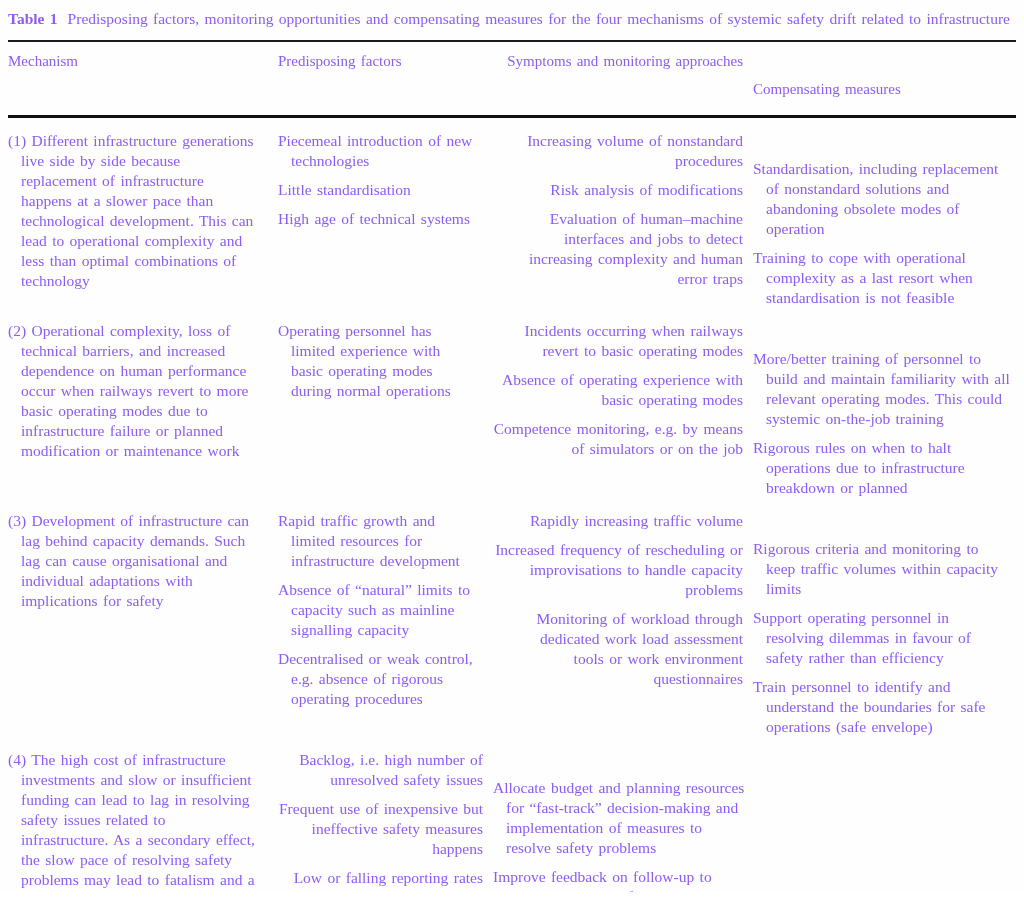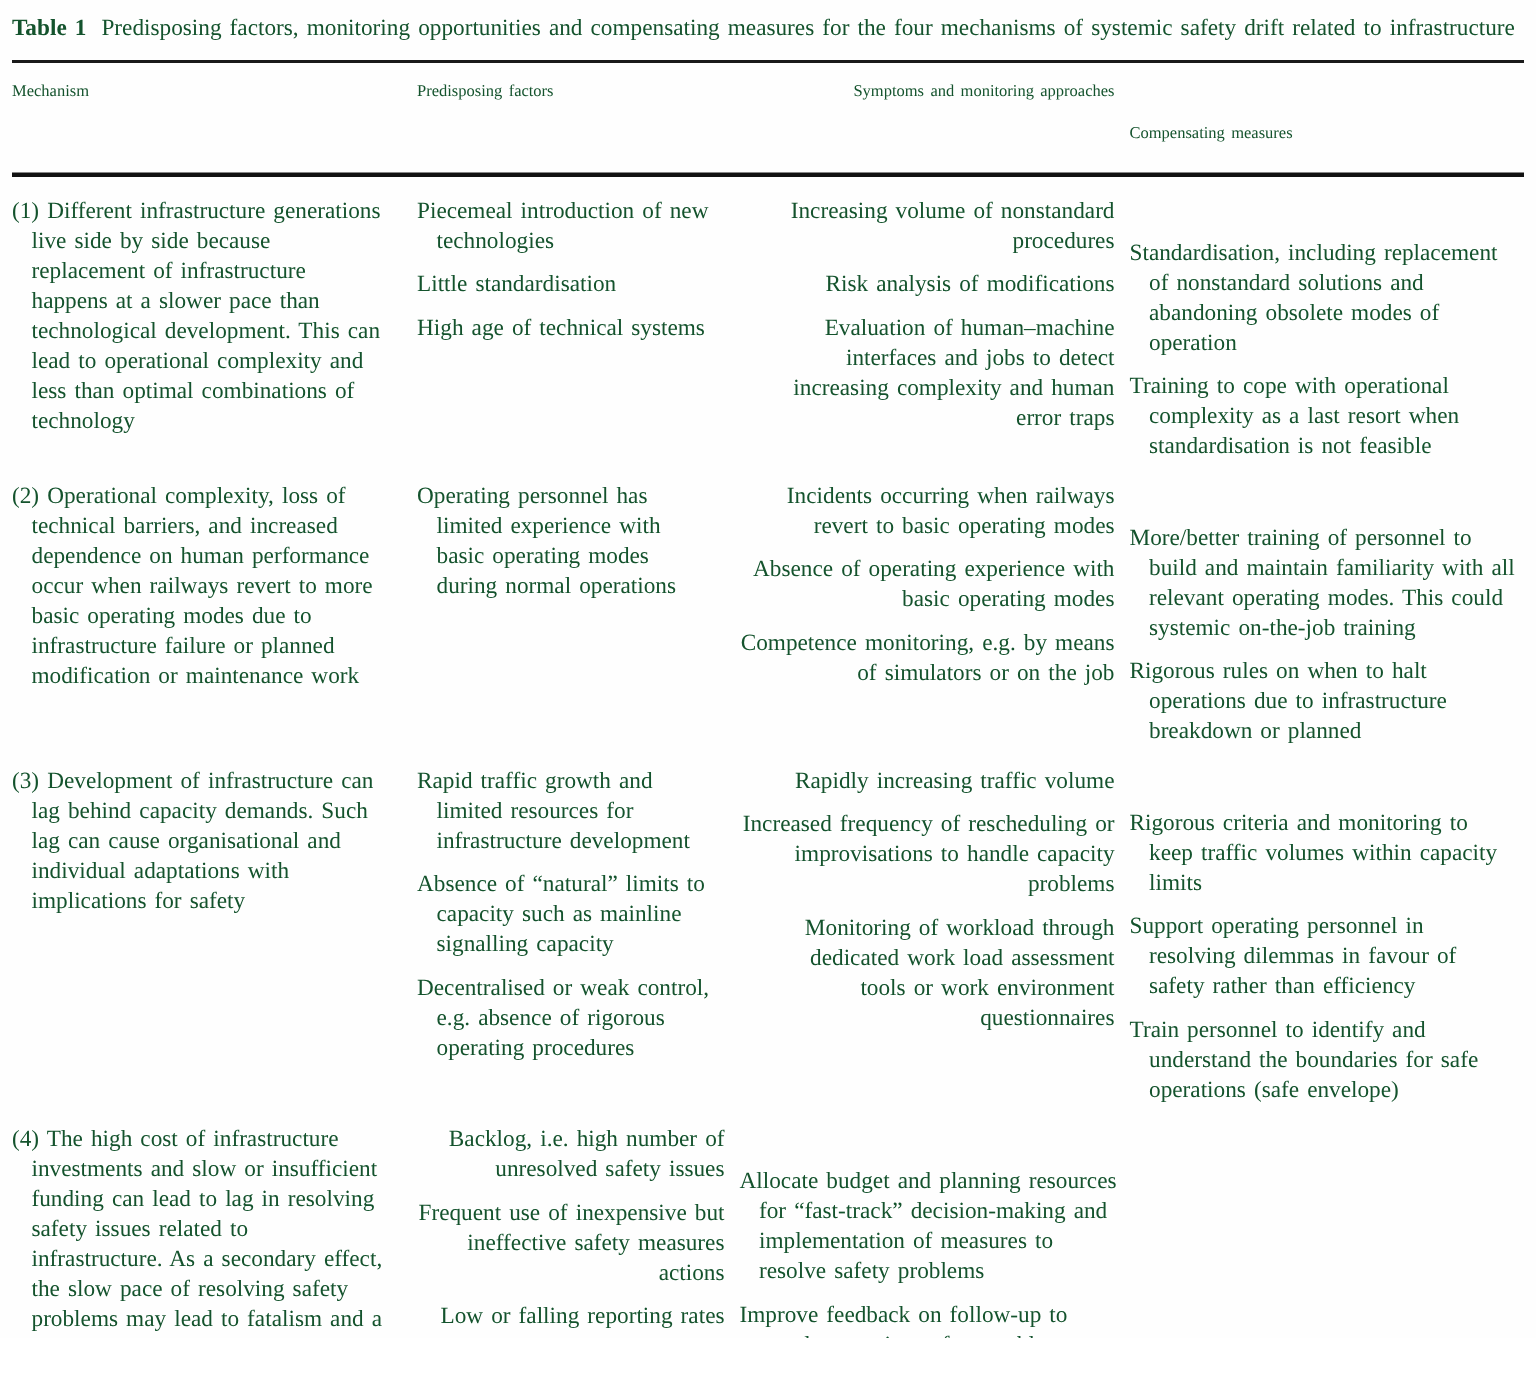--- a/index.html
+++ b/index.html
@@ -5,21 +5,21 @@
   html, body {
     margin: 0;
     padding: 0;
     background: #ffffff;
   }
   .page {
     width: 1024px;
     height: 892px;
     box-sizing: border-box;
     background: #fefefe;
-    color: #14532d;
+    color: #8b5cf6;
     font-family: "Liberation Serif", "DejaVu Serif", serif;
     font-size: 15.5px;
     line-height: 20px;
     padding: 6px 8px 0 8px;
     overflow: hidden;
     word-spacing: 1.5px;
   }
   .caption {
     margin: 2px 0 10px 0;
     line-height: 22px;
@@ -46,21 +46,21 @@
     padding: 9px 0 16px 0;
   }
   .cell {
     box-sizing: border-box;
   }
   .c1 { padding-right: 22px; }
   .c2 { padding-right: 18px; }
   .c3 { padding-right: 10px; text-align: right; }
   .c4 { padding-right: 4px; margin-top: 28px; }
   .hcell {
-    font-size: 11px;
+    font-size: 15px;
   }
   .body-row {
     margin-top: 13px;
   }
   .para {
     margin: 0 0 9px 0;
     padding-left: 13px;
     text-indent: -13px;
   }
   .para:last-child {
@@ -145,21 +145,21 @@
       <p class="para">Train personnel to identify and understand the boundaries for safe operations (safe envelope)</p>
     </div>
   </div>
 
   <div class="grid-row body-row">
     <div class="cell c1">
       <p class="para">(4) The high cost of infrastructure investments and slow or insufficient funding can lead to lag in resolving safety issues related to infrastructure. As a secondary effect, the slow pace of resolving safety problems may lead to fatalism and a reluctance to raise concerns or report safety incidents</p>
     </div>
     <div class="cell c3">
       <p class="para">Backlog, i.e. high number of unresolved safety issues</p>
-      <p class="para">Frequent use of inexpensive but ineffective safety measures actions</p>
+      <p class="para">Frequent use of inexpensive but ineffective safety measures happens</p>
       <p class="para">Low or falling reporting rates</p>
       <p class="para">Lack of systematic feedback to reporters of safety problems</p>
     </div>
     <div class="cell c4">
       <p class="para">Allocate budget and planning resources for “fast-track” decision-making and implementation of measures to resolve safety problems</p>
       <p class="para">Improve feedback on follow-up to people reporting safety problems</p>
     </div>
   </div>
 
 </div>

